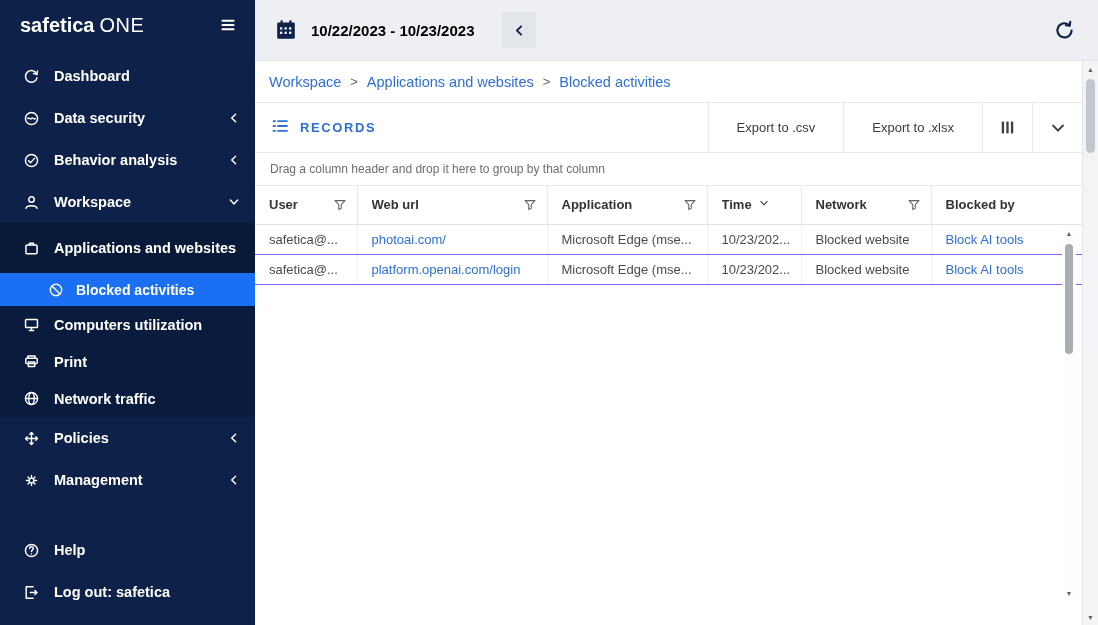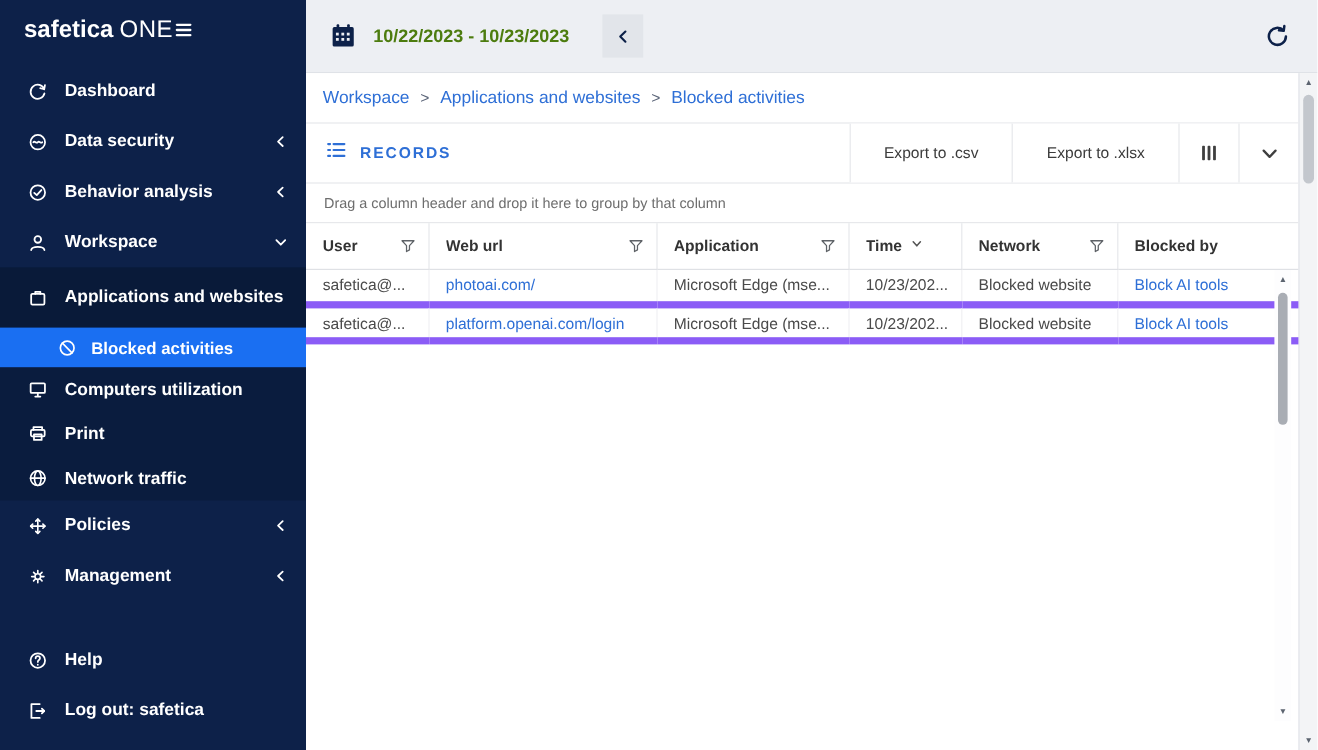--- a/index.html
+++ b/index.html
@@ -2,39 +2,39 @@
 <html><head>
 <meta charset="utf-8">
 <style>
 *{box-sizing:border-box;margin:0;padding:0}
 html,body{width:1098px;height:625px;overflow:hidden}
 body{font-family:"Liberation Sans","DejaVu Sans",sans-serif;background:#fff}
 .app{display:flex;width:1098px;height:625px}
 
 
 .sidebar{width:255px;min-width:255px;background:#0d2149;color:#fff;display:flex;flex-direction:column;overflow:hidden}
-.sidebar-header{height:50px;display:flex;align-items:center;padding:0 18px 0 20px;flex-shrink:0}
+.sidebar-header{height:50px;display:flex;align-items:center;justify-content:space-between;padding:0 18px 0 20px;flex-shrink:0}
 .logo-brand{font-weight:700;font-size:20px}
 .logo-suffix{font-weight:400;font-size:20px;margin-left:5px;letter-spacing:.5px}
 .icon-btn{background:none;border:none;cursor:pointer;display:flex;align-items:center;justify-content:center;color:#fff}
 .nav{display:flex;flex-direction:column;flex:1;padding-top:5px;min-height:0}
 .nav-item{display:flex;align-items:center;gap:14px;padding:0 14px 0 22px;height:42px;font-size:14.5px;font-weight:600;cursor:pointer;flex-shrink:0;color:#fff}
 .nicon{width:18px;height:18px;display:flex;align-items:center;justify-content:center;flex-shrink:0}
 .chev{margin-left:auto;display:flex}
 .nav-group{background:#0a1c3e}
 .nav-item.two-line{height:50px;line-height:1.12;background:#091a39}
 .nav-item.sub-active{background:#1a6ff2;height:33px;padding-left:47px;gap:11px;font-size:14px}
 .nav-item.sub{height:37px}
 .nav-bottom{margin-top:auto;padding-bottom:12px}
 
 
 .main{flex:1;display:flex;flex-direction:column;min-width:0}
 .topbar{height:60px;background:#edeff3;display:flex;align-items:center;padding:0 16px 0 10px;flex-shrink:0}
 .cal-btn{width:42px;height:42px;border:none;background:transparent;display:flex;align-items:center;justify-content:center;cursor:pointer}
-.date-range{font-size:15px;font-weight:700;color:#4d7c0f;margin:0 28px 0 4px;cursor:pointer}
+.date-range{font-size:15px;font-weight:700;color:#000000;margin:0 28px 0 4px;cursor:pointer}
 .chev-btn{width:34px;height:36px;border:none;background:#e2e5ea;display:flex;align-items:center;justify-content:center;cursor:pointer}
 .spacer{flex:1}
 .refresh-btn{width:36px;height:36px;border:none;background:transparent;display:flex;align-items:center;justify-content:center;cursor:pointer}
 .body-row{flex:1;display:flex;min-height:0;border-top:1px solid #dfe2e7}
 .content{flex:1;display:flex;flex-direction:column;background:#fff;min-width:0}
 
 
 .breadcrumb{height:41px;display:flex;align-items:center;gap:9px;padding:0 14px;font-size:14.5px;flex-shrink:0}
 .breadcrumb a{color:#2e6fd6;text-decoration:none;cursor:pointer}
 .breadcrumb .sep{color:#5a6478;font-size:13px}
@@ -49,21 +49,21 @@
 
 .drag-hint{height:33px;display:flex;align-items:center;padding:0 15px;font-size:12px;color:#6d6d6d;border-bottom:1px solid #e7e8eb;flex-shrink:0}
 
 
 .grid-wrap{flex:1;position:relative;min-height:0}
 table{width:100%;border-collapse:collapse;table-layout:fixed;font-size:13px}
 th{height:38px;padding:0 10px 0 14px;border-bottom:1px solid #dfe1e5;border-right:1px solid #e7e8eb;font-weight:600;color:#333;text-align:right}
 th:last-child{border-right:none}
 .th-inner{display:flex;align-items:center;gap:6px;white-space:nowrap;overflow:hidden}
 .push{margin-left:auto;display:flex;flex-shrink:0}
-td{height:30px;padding:0 10px 0 14px;border-bottom:6px solid #8b5cf6;border-right:1px solid #f0f1f3;color:#4a4a4a;white-space:nowrap;overflow:hidden;text-overflow:ellipsis}
+td{height:30px;padding:0 10px 0 14px;border-bottom:1px solid #8b5cf6;border-right:1px solid #f0f1f3;color:#4a4a4a;white-space:nowrap;overflow:hidden;text-overflow:ellipsis}
 td:last-child{border-right:none}
 a.cell-link{color:#2e6fd6;text-decoration:none;cursor:pointer}
 
 
 .page-scrollbar{width:16px;background:#f3f4f6;border-left:1px solid #e3e5e9;display:flex;flex-direction:column;align-items:center;flex-shrink:0}
 .sb-arrow{height:16px;width:100%;display:flex;align-items:center;justify-content:center;color:#5c6470;font-size:7px;cursor:pointer;flex-shrink:0;background:transparent;border:none}
 .sb-thumb{width:9px;border-radius:5px;background:#c3c7cd;flex-shrink:0}
 .page-scrollbar .sb-thumb{height:74px;margin-top:2px}
 .sb-fill{flex:1}
 .grid-scrollbar{position:absolute;top:39px;bottom:24px;right:6px;width:14px;display:flex;flex-direction:column;align-items:center;background:#fdfdfe}

